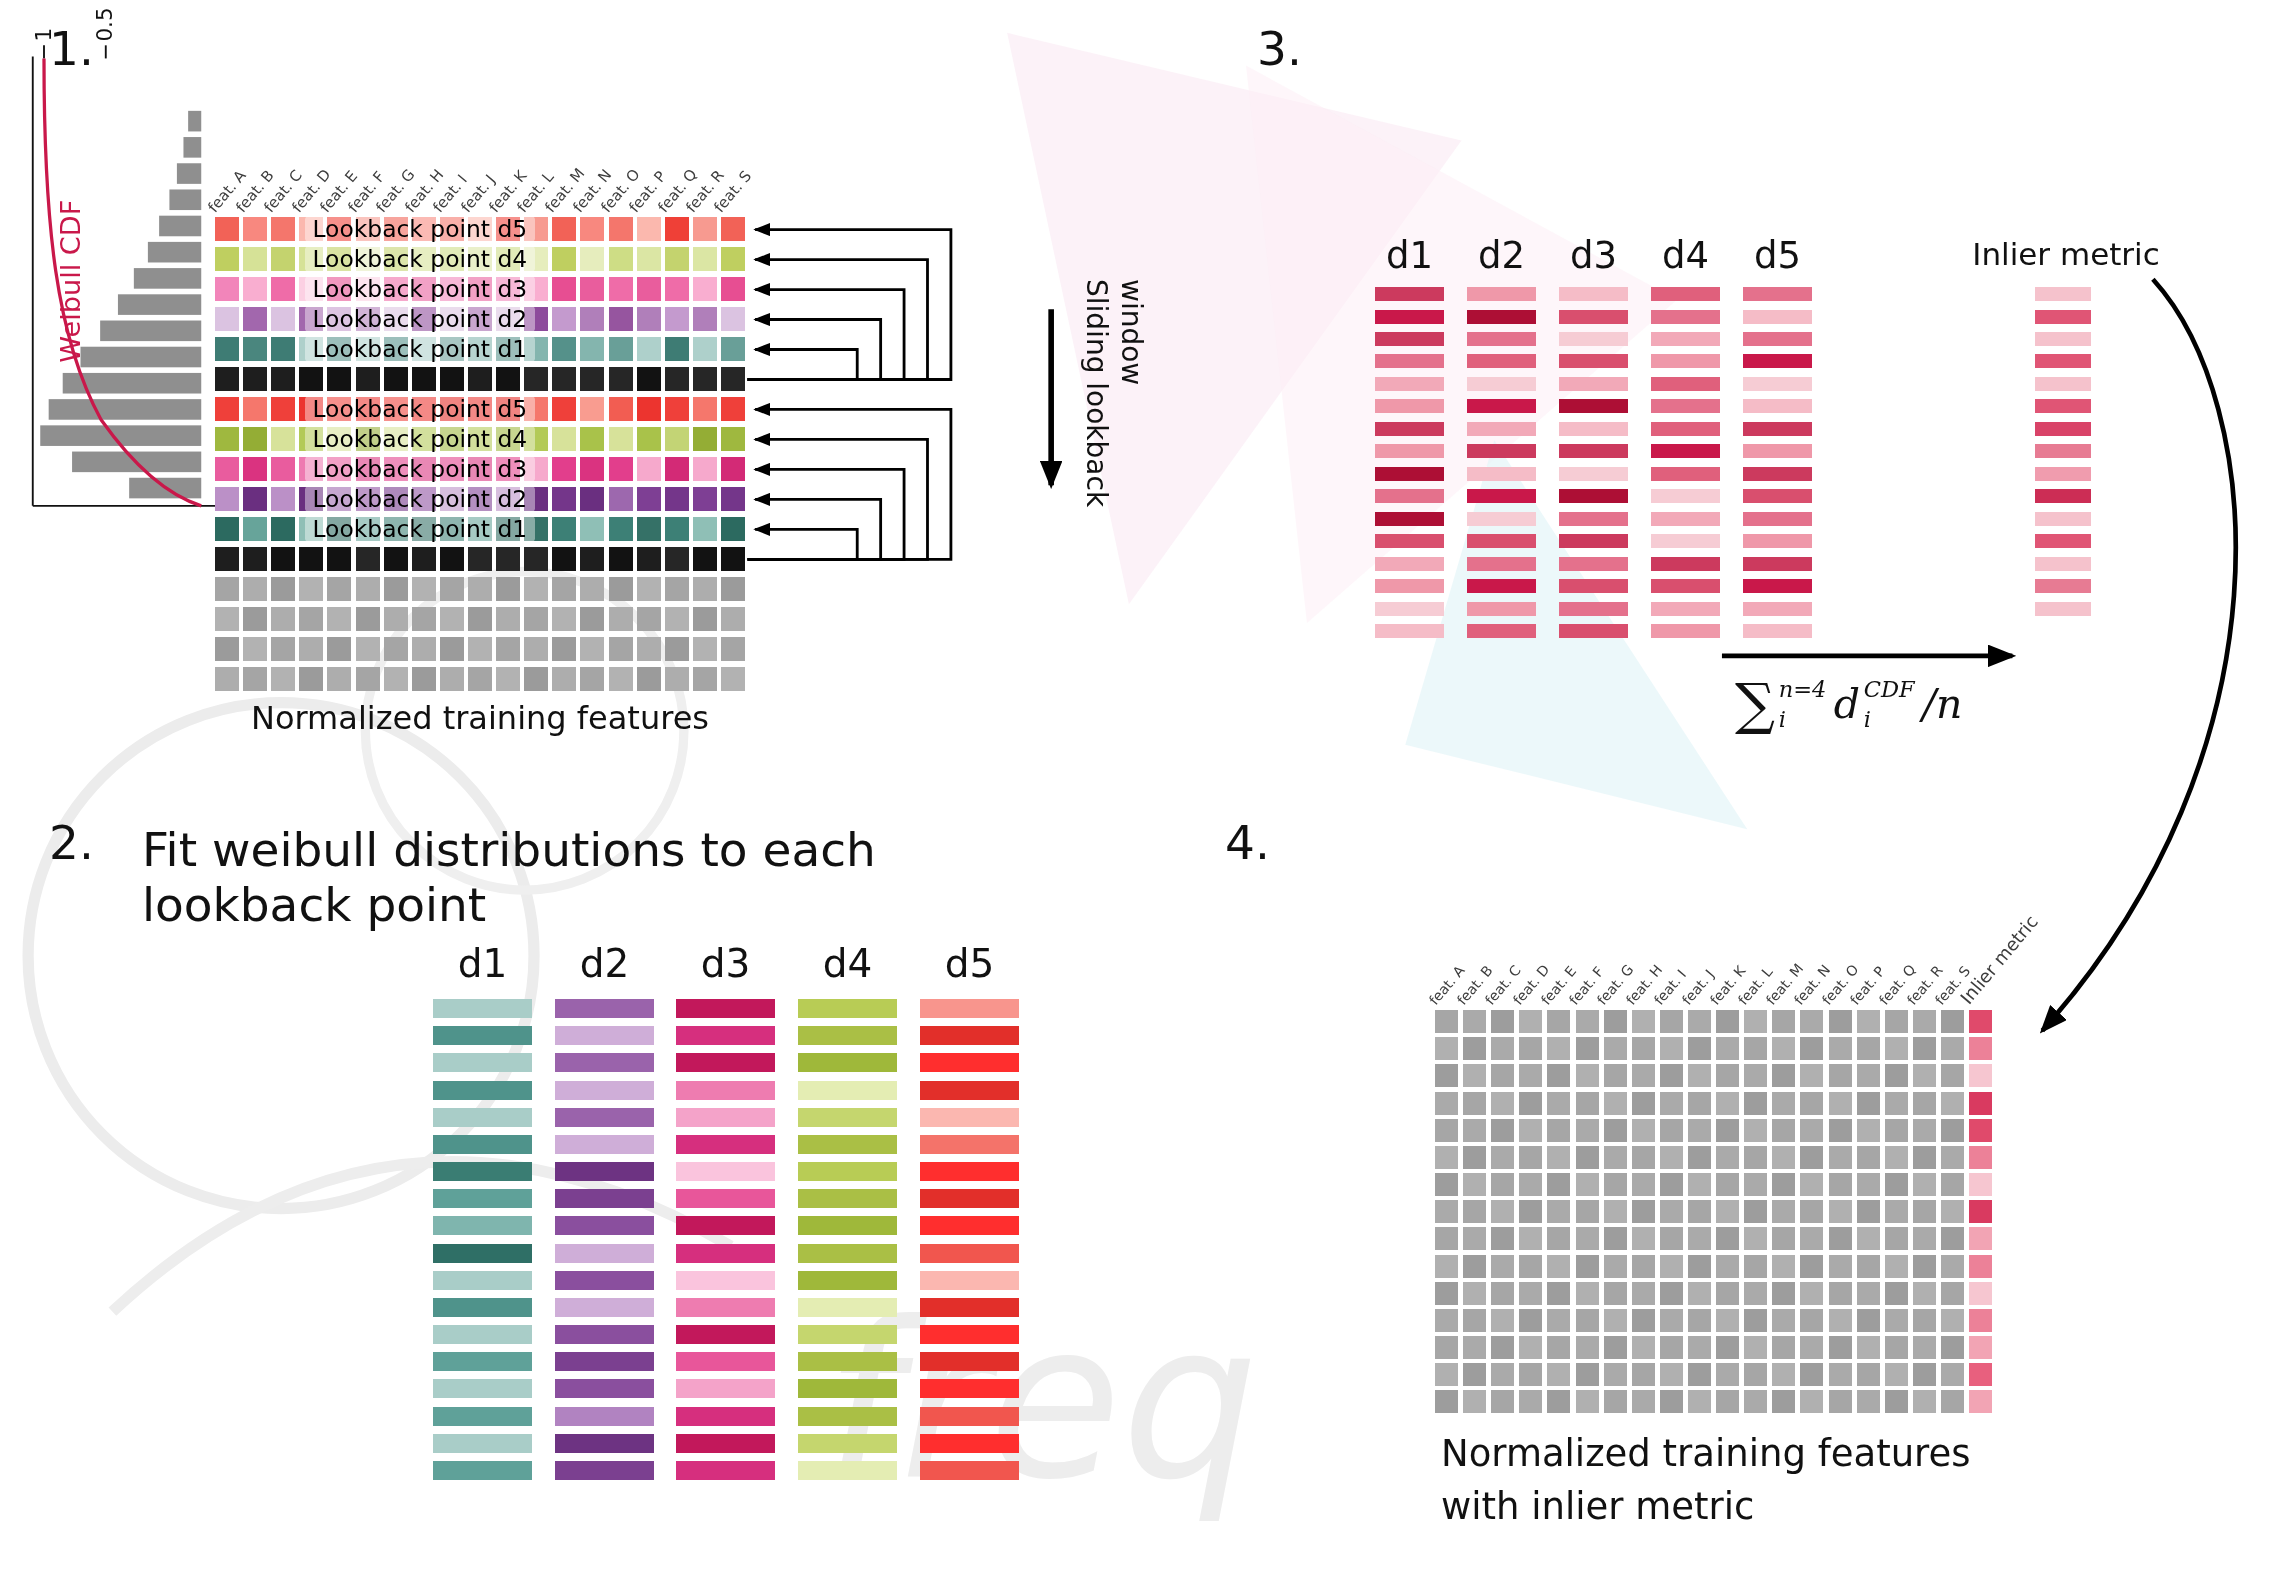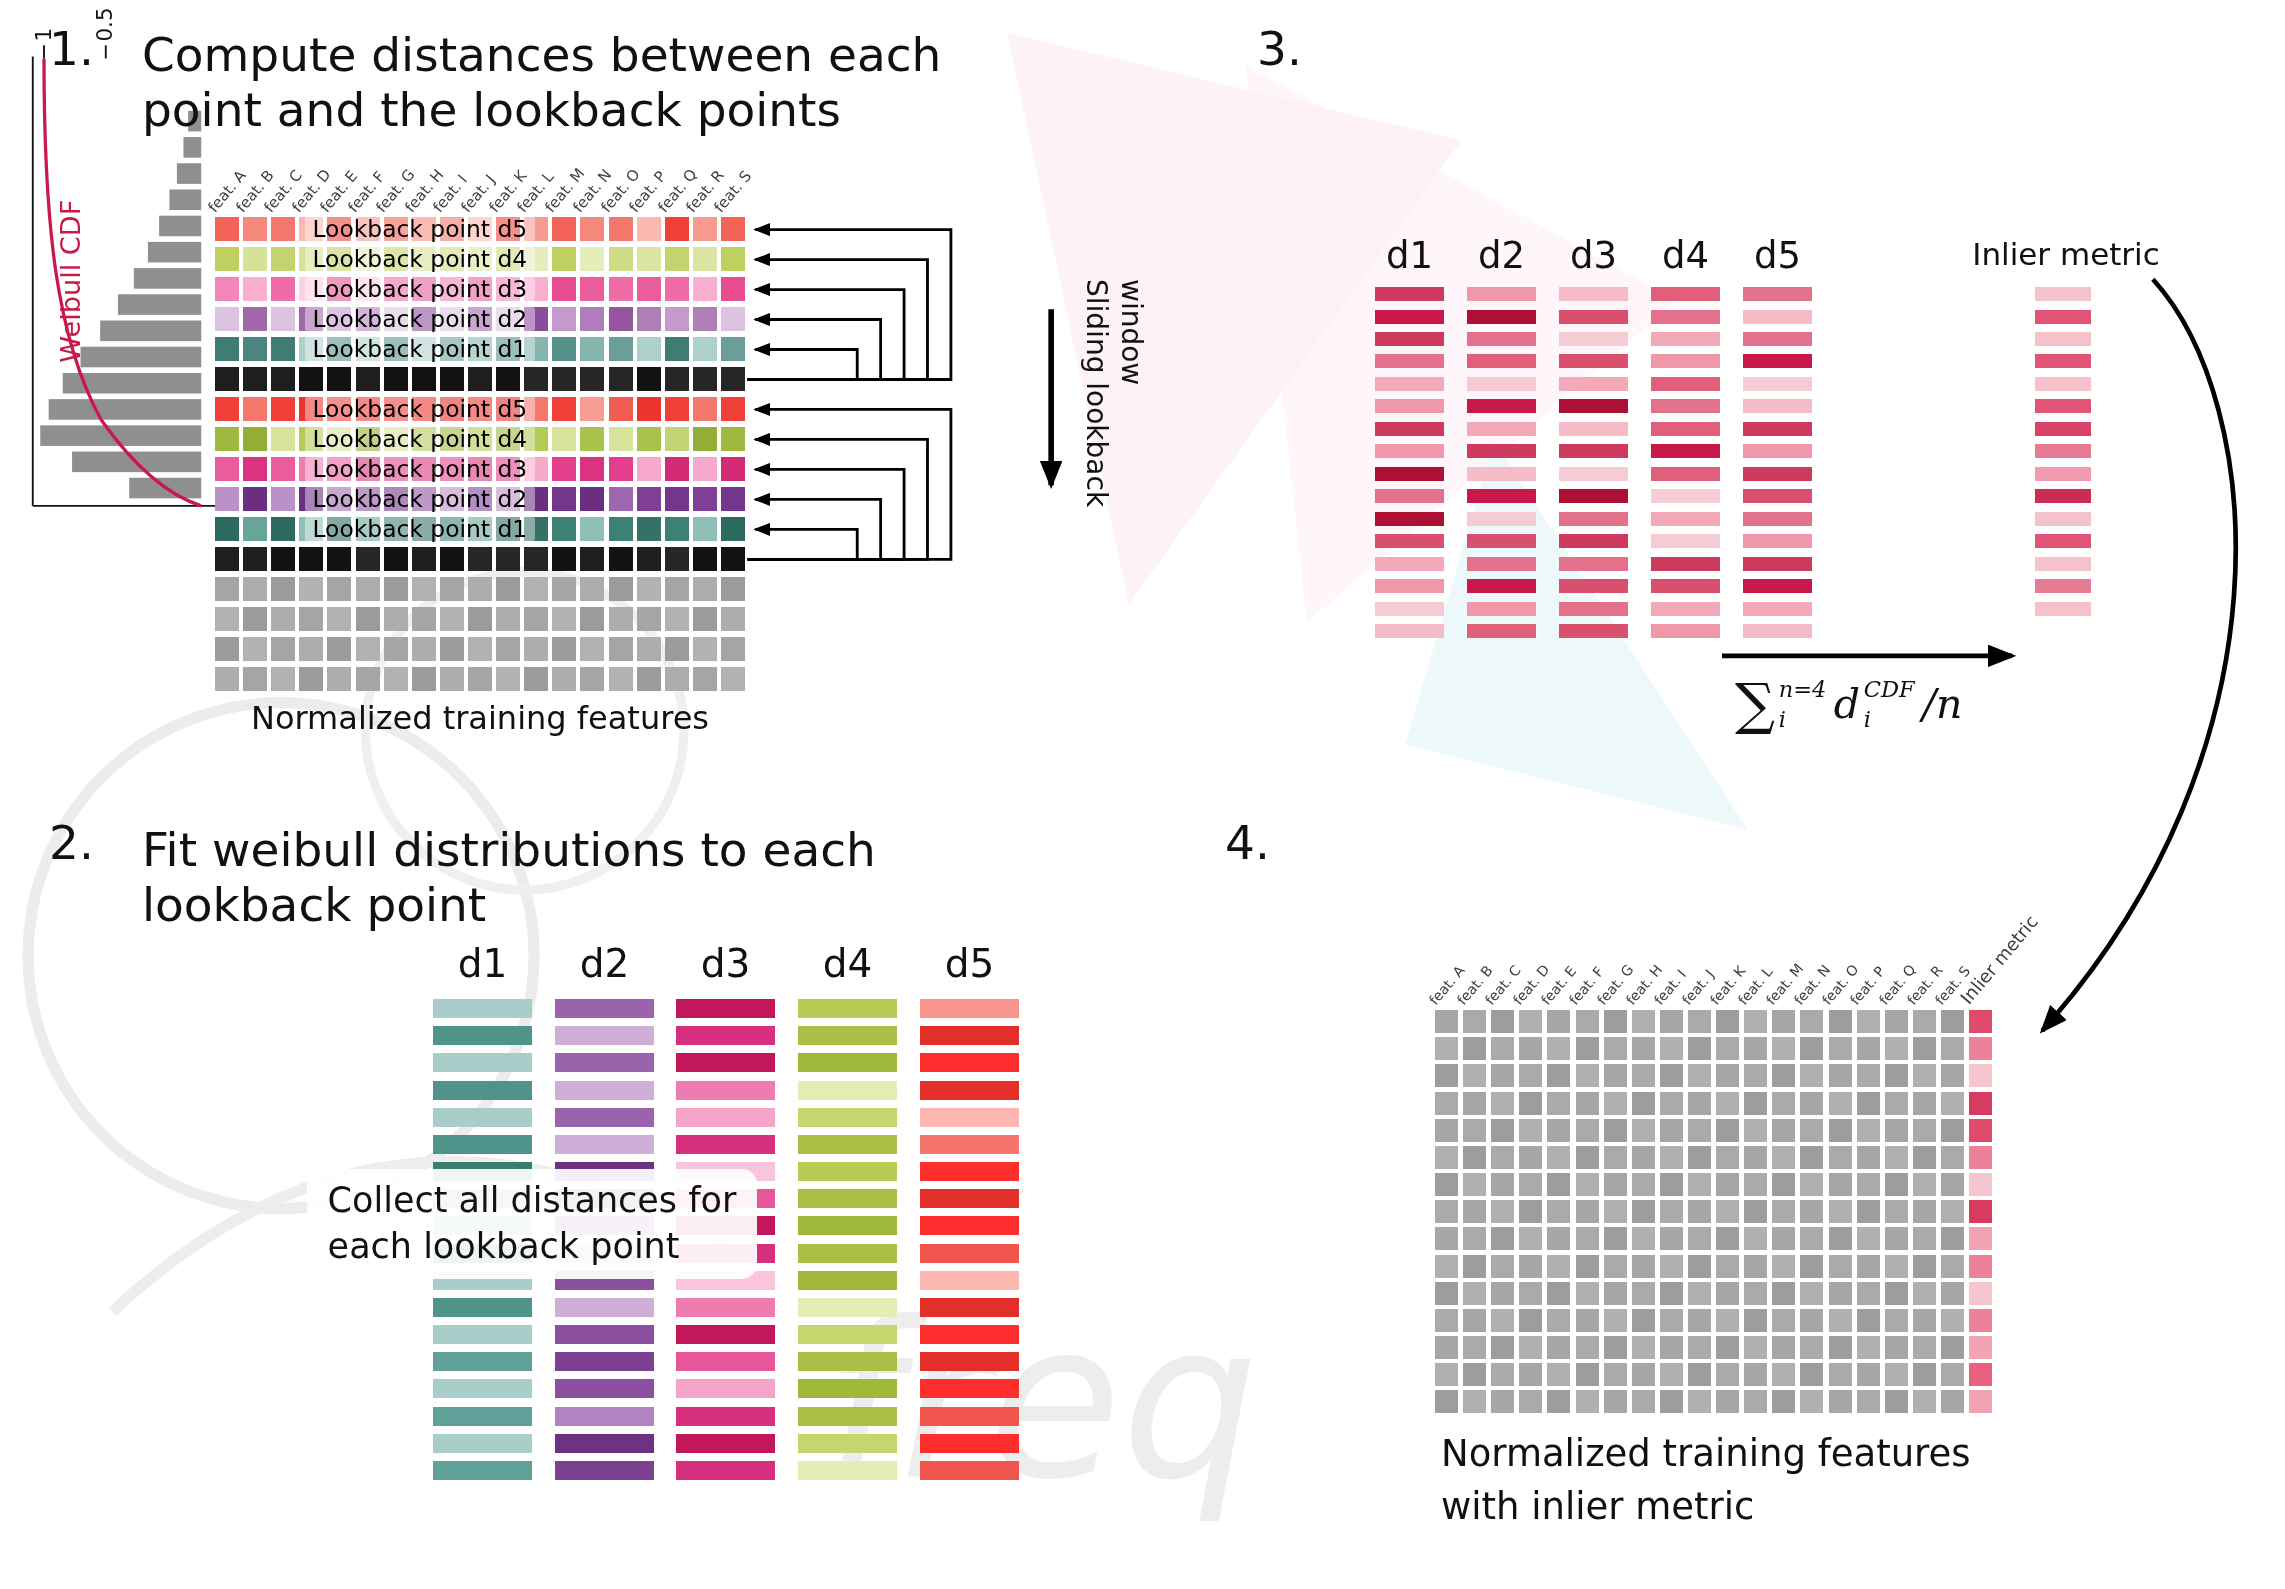--- a/index.html
+++ b/index.html
@@ -51,24 +51,20 @@
     <polygon points="1330,70 1790,320 1395,665" fill="#fdeef6" opacity="0.5"></polygon>
     <polygon points="1595,470 1865,885 1500,795" fill="#e2f4f7" opacity="0.65"></polygon>
     <circle cx="300" cy="1020" r="270" fill="none" stroke="#ececec" stroke-width="12"></circle>
     <circle cx="560" cy="780" r="170" fill="none" stroke="#efefef" stroke-width="10"></circle>
     <path d="M 120 1400 Q 420 1120 780 1330" fill="none" stroke="#ededed" stroke-width="12"></path>
     <text x="880" y="1575" font-size="230" font-style="italic" fill="#ededed">freq</text>
   </svg>
 
   
   <span class="step-num" style="left:49px;top:20.6px">1.</span>
-  <div class="title" style="left:142px;top:28px">
-    <div>Compute distances between each</div>
-    <div>point and the lookback points</div>
-  </div>
   <div id="p1-headers" class="hdrs" style="left:215px;top:139px;width:562px;height:77px">
       <span class="feat-header" style="left: 2.8px; font-size: 15px;">feat. A</span>
       <span class="feat-header" style="left: 31px; font-size: 15px;">feat. B</span>
       <span class="feat-header" style="left: 59px; font-size: 15px;">feat. C</span>
       <span class="feat-header" style="left: 87px; font-size: 15px;">feat. D</span>
       <span class="feat-header" style="left: 115px; font-size: 15px;">feat. E</span>
       <span class="feat-header" style="left: 143px; font-size: 15px;">feat. F</span>
       <span class="feat-header" style="left: 171px; font-size: 15px;">feat. G</span>
       <span class="feat-header" style="left: 200px; font-size: 15px;">feat. H</span>
       <span class="feat-header" style="left: 228px; font-size: 15px;">feat. I</span>
@@ -431,24 +427,20 @@
         <rect x="86" y="370" width="129" height="22" fill="#8f8f8f"></rect>
         <rect x="67" y="398" width="148" height="22" fill="#8f8f8f"></rect>
         <rect x="52" y="426" width="163" height="22" fill="#8f8f8f"></rect>
         <rect x="43" y="454" width="172" height="22" fill="#8f8f8f"></rect>
         <rect x="77" y="482" width="138" height="22" fill="#8f8f8f"></rect>
         <rect x="138" y="510" width="77" height="22" fill="#8f8f8f"></rect>
       </g>
     <path id="cdf-curve" d="M 47 62 C 47 240, 60 360, 108 448 C 152 510, 190 532, 215 540" fill="none" stroke="#c9184a" stroke-width="3.5"></path>
     <text id="cdf-label" x="86" y="300" transform="rotate(-90 86 300)" text-anchor="middle" fill="#c9184a">Weibull CDF</text>
   </svg>
-  <div id="p2-overlay" class="overlay">
-    <div>Collect all distances for</div>
-    <div>each lookback point</div>
-  </div>
 
   
   <span class="step-num" style="left:1257px;top:20.6px">3.</span>
   <div id="p3-inlier-label">Inlier metric</div>
   <div class="formula">
     <span class="sigma">∑</span>
     <span class="m-stack">
       <span>n=4</span>
       <span>i</span>
     </span>

